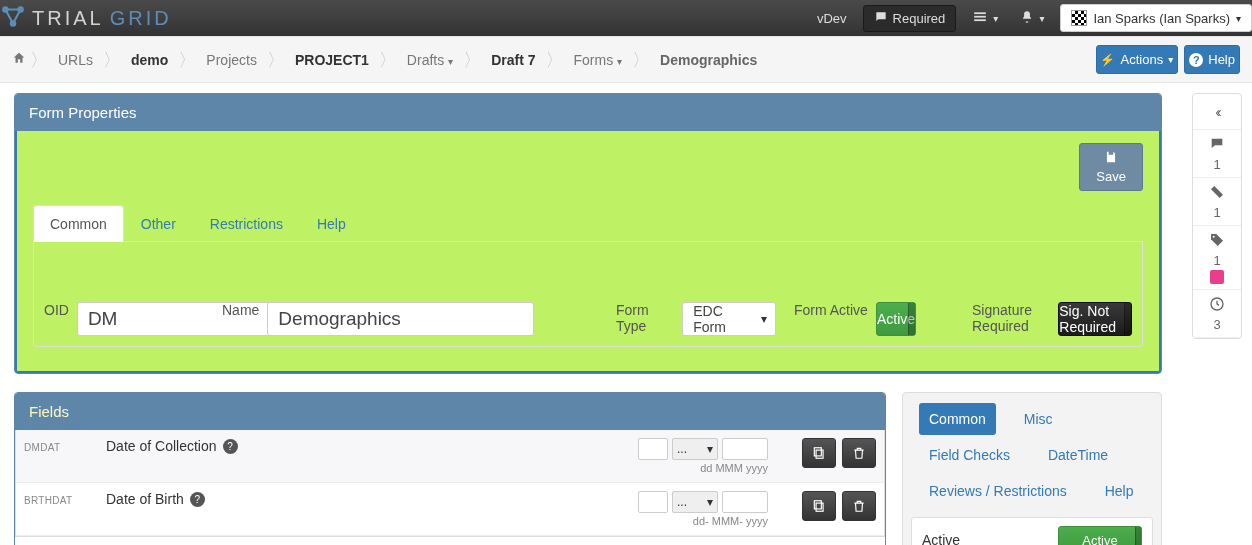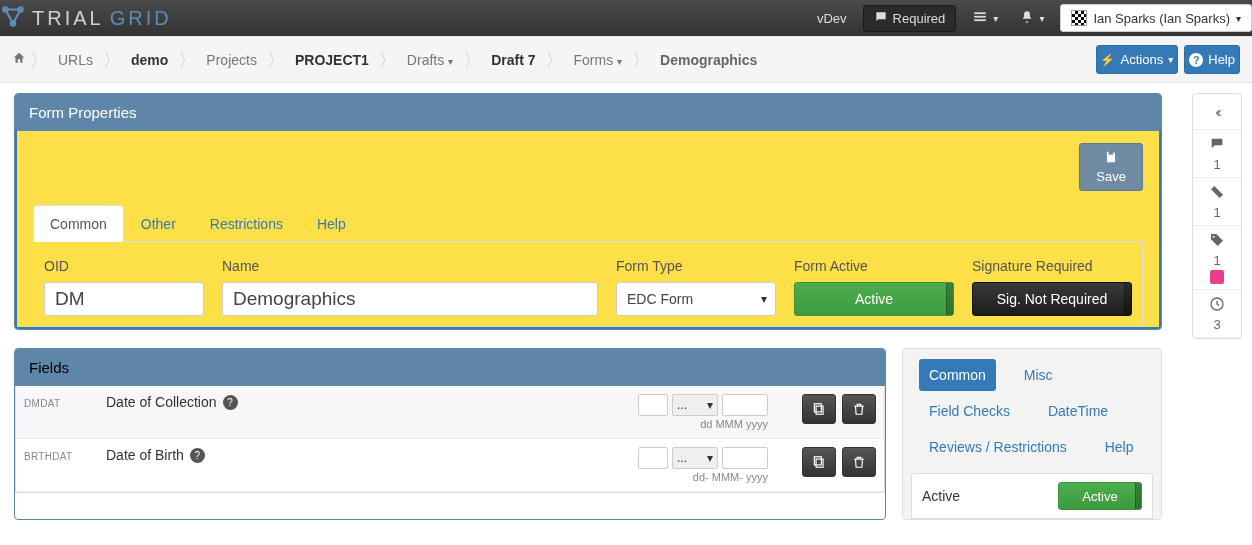--- a/index.html
+++ b/index.html
@@ -28,48 +28,48 @@
 .btn { display: inline-flex; align-items: center; gap: 5px; border-radius: 3px; padding: 6px 4px; font-size: 13px; border: 1px solid transparent; cursor: pointer; }
 .btn-primary { background: #337ab7; color: #fff; border-color: #2e6da4; }
 
 
 .main-wrap { display: flex; gap: 16px; }
 .main-col { flex: 1; padding: 10px 14px 0 14px; }
 
 
 .panel { border: 1px solid #5d86a8; border-radius: 4px; overflow: hidden; margin-bottom: 18px; }
 .panel-heading { background: #5d86a8; color: #fff; padding: 10px 14px; font-size: 15px; }
-.panel-body { background: #fde047; border: 2px solid #337ab7; border-top: none; padding: 12px 16px 0; }
+.panel-body { background: #bef264; border: 2px solid #337ab7; border-top: none; padding: 12px 16px 24px; }
 
 
 .tabs { display: flex; border-bottom: 1px solid #ddd; margin-top: 14px; }
 .tab { padding: 10px 16px; color: #337ab7; cursor: pointer; border: 1px solid transparent; border-bottom: none; border-radius: 4px 4px 0 0; margin-bottom: -1px; }
 .tab.active { color: #555; border-color: #ddd #ddd #fff; background: #fff; }
 
 
 .form-grid { display: flex; gap: 18px; padding: 16px 10px 10px; border: 1px solid #ddd; border-top: none; border-radius: 0 0 4px 4px; }
-.fg-col { display: flex; flex-direction: column; gap: 8px; }
+.fg-col { display: flex; flex-direction: row; gap: 8px; margin-top: 44px; }
 .fg-col label { color: #555; font-size: 14px; }
 .fg-col .inp { height: 34px; border: 1px solid #ccc; border-radius: 3px; padding: 0 10px; font-size: 19px; color: #444; background: #fff; }
 .fg-col .select { height: 34px; border: 1px solid #ccc; border-radius: 3px; padding: 0 24px 0 10px; font-size: 14px; color: #444; background: #fff; position: relative; display: flex; align-items: center; }
 .select::after { content: "▾"; position: absolute; right: 8px; color: #333; font-size: 12px; }
 .toggle-btn { position: relative; height: 34px; border-radius: 3px; display: flex; align-items: center; justify-content: center; color: #fff; font-size: 14px; cursor: pointer; }
 .toggle-btn .handle { width: 7px; position: absolute; top: 0; bottom: 0; right: 0; background: rgba(0,0,0,.25); border-left: 1px solid rgba(0,0,0,.25); }
 .toggle-green { background: linear-gradient(#4cae4c,#3e9a3e); border: 1px solid #3e8f3e; }
 .toggle-dark { background: linear-gradient(#3a3a3a,#1b1b1b); border: 1px solid #111; }
 
 
 .save-area { display: flex; justify-content: flex-end; }
 .save-btn { background: #6f8aa3; border: 1px solid #5d7890; color: #fff; border-radius: 3px; padding: 6px 16px 6px; text-align: center; font-size: 13px; cursor: pointer; }
 .save-btn .sicon { display: block; font-size: 14px; margin-bottom: 2px; }
 
 
 .fields-row { display: flex; gap: 16px; }
 .fields-left { flex: 1; border: 1px solid #5d86a8; border-radius: 4px; overflow: hidden; }
-.fields-left .panel-heading { background: #5d86a8; color: #000000; padding: 10px 14px; font-size: 15px; }
+.fields-left .panel-heading { background: #5d86a8; color: #fef9c3; padding: 10px 14px; font-size: 15px; }
 .fields-body { border: 1px solid #ddd; border-top: none; }
 .frow { display: grid; grid-template-columns: 74px 1fr 140px 100px; align-items: start; padding: 8px 8px; border-bottom: 1px solid #eee; gap: 8px; }
 .frow.alt { background: #f7f7f9; }
 .fcode { font-size: 10px; color: #888; letter-spacing: 0.3px; padding-top: 4px; }
 .flabel { font-size: 14px; color: #333; display: flex; align-items: center; gap: 6px; }
 .qicon { display:inline-flex; width:15px; height:15px; border-radius:50%; background:#555; color:#fff; font-size:10px; align-items:center; justify-content:center; }
 .fdate { display: flex; flex-direction: column; align-items: flex-end; gap: 2px; }
 .dparts { display: flex; gap: 4px; }
 .dbox { width: 30px; height: 22px; border: 1px solid #ccc; background: #fff; border-radius: 2px; }
 .dsel { width: 46px; height: 22px; border: 1px solid #ccc; background: #efefef; border-radius: 2px; display:flex; align-items:center; justify-content:space-between; padding:0 4px; font-size:12px; color:#333; }

